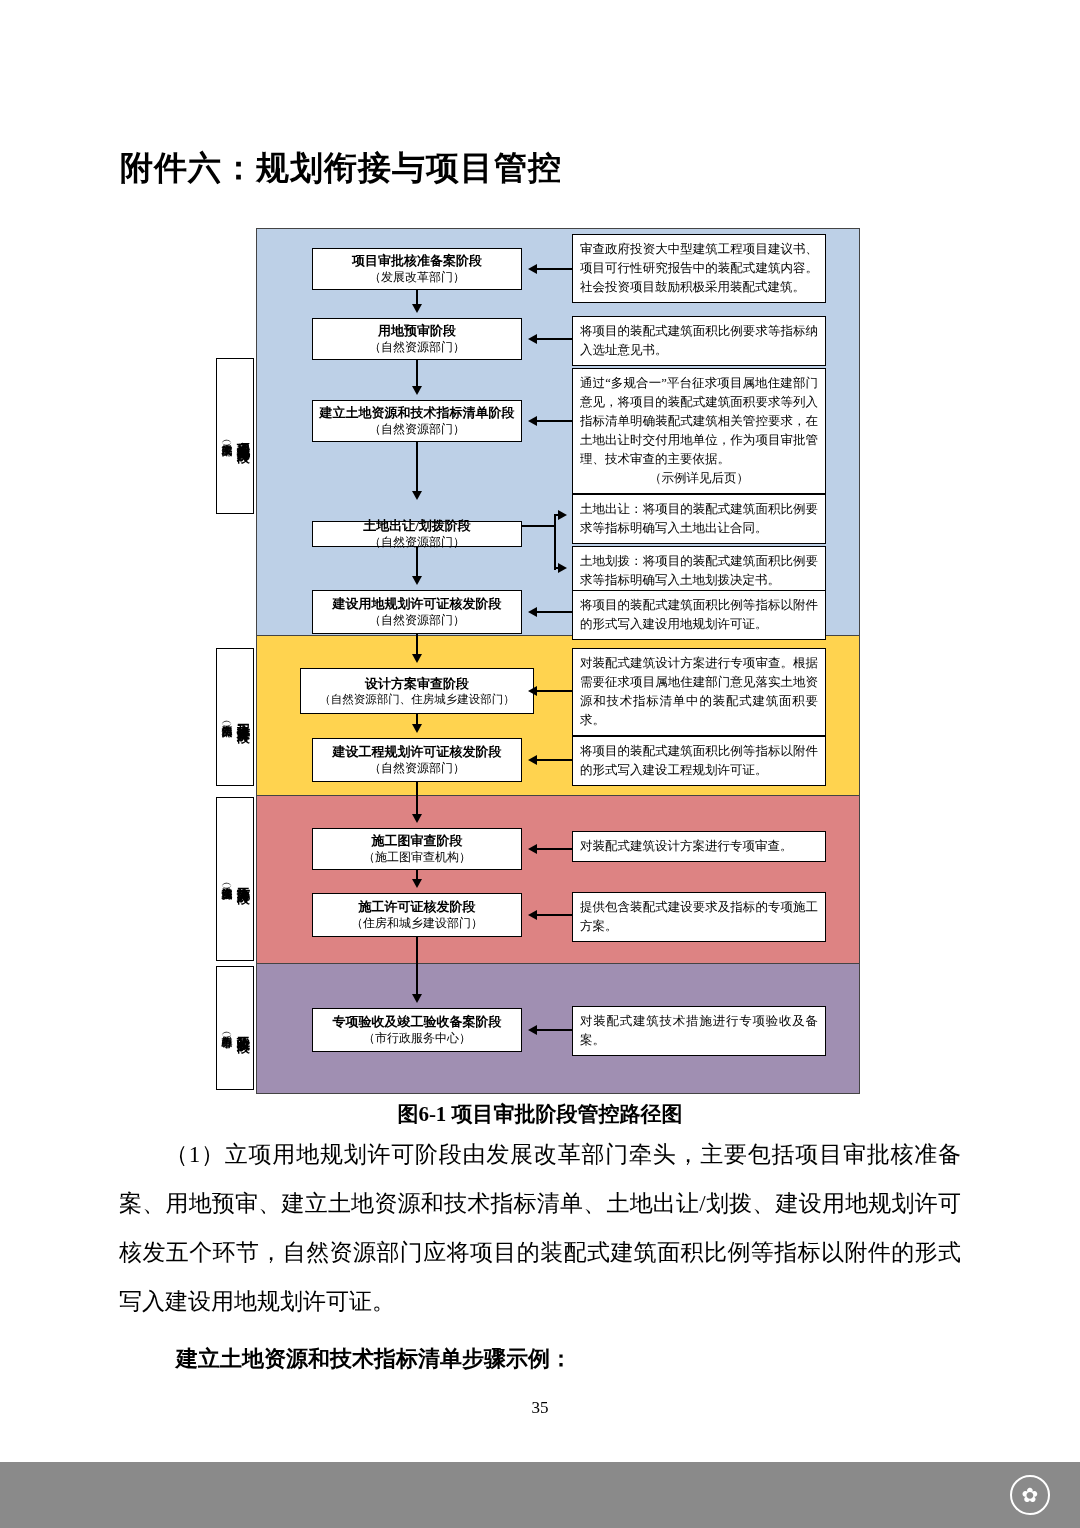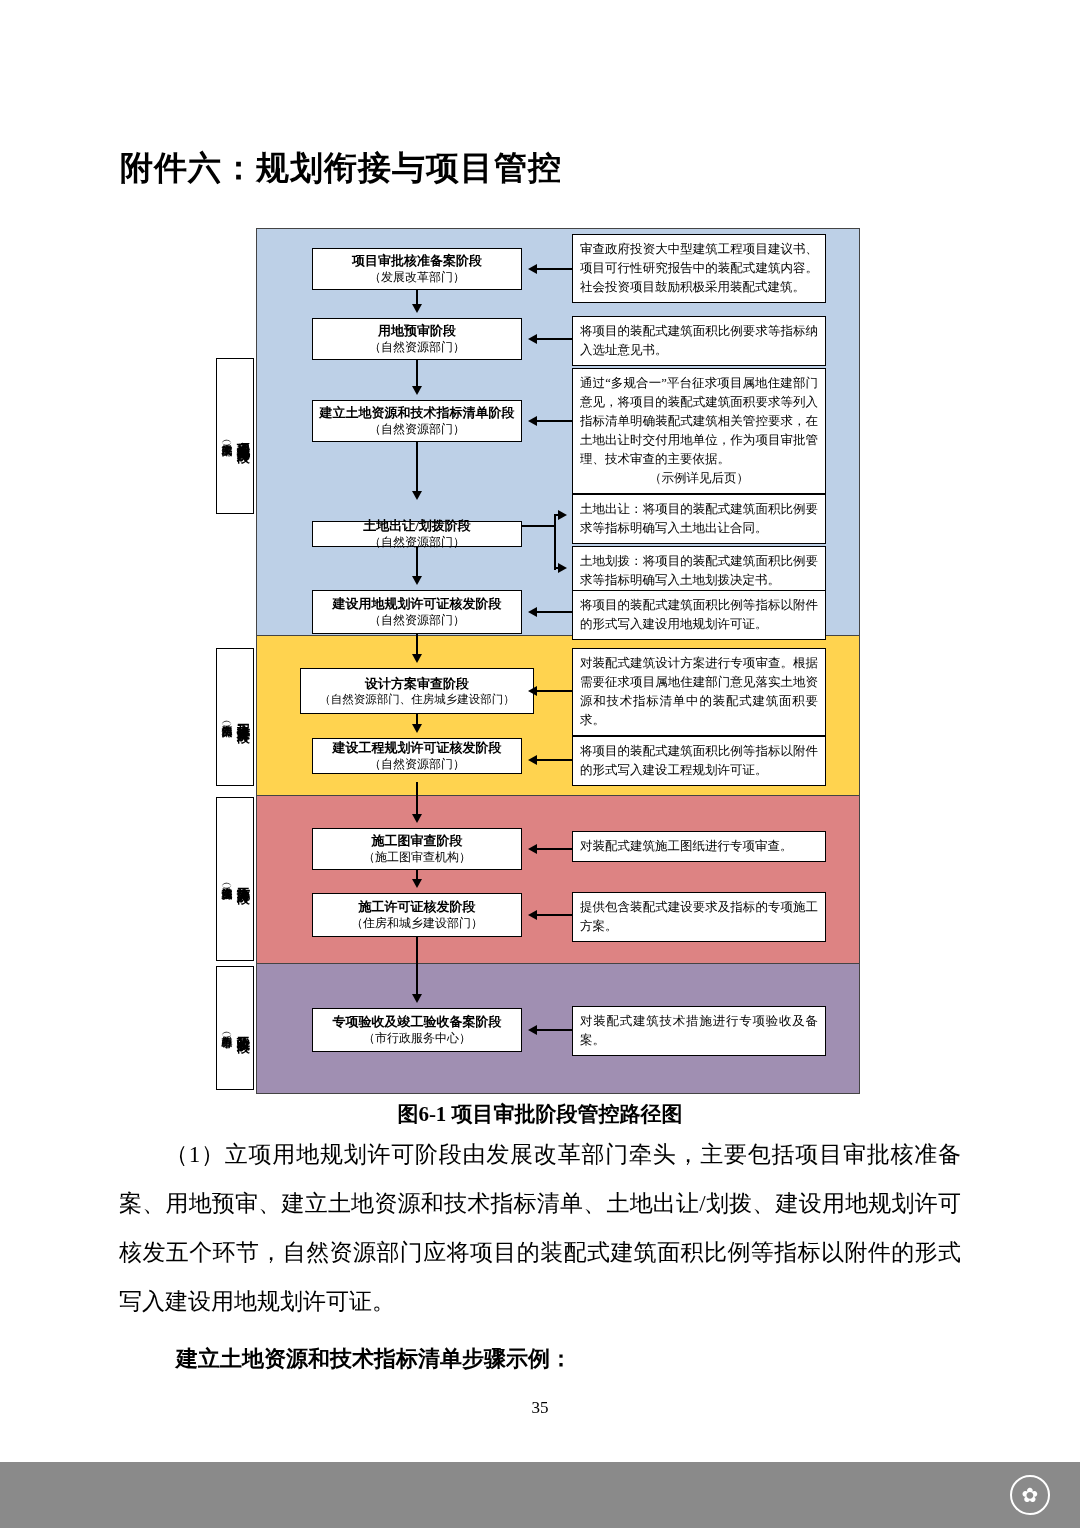--- a/index.html
+++ b/index.html
@@ -111,21 +111,21 @@
       <span class="sd">（自然资源部门）</span>
     </div>
     <div class="stage" style="top:590px;height:44px;">
       <span class="st">建设用地规划许可证核发阶段</span>
       <span class="sd">（自然资源部门）</span>
     </div>
     <div class="stage" style="left:300px;width:234px;top:668px;height:46px;">
       <span class="st">设计方案审查阶段</span>
       <span class="sd" style="font-size:11.5px;">（自然资源部门、住房城乡建设部门）</span>
     </div>
-    <div class="stage" style="top:738px;height:36px;">
+    <div class="stage" style="top:738px;height:44px;">
       <span class="st">建设工程规划许可证核发阶段</span>
       <span class="sd">（自然资源部门）</span>
     </div>
     <div class="stage" style="top:828px;height:42px;">
       <span class="st">施工图审查阶段</span>
       <span class="sd">（施工图审查机构）</span>
     </div>
     <div class="stage" style="top:893px;height:44px;">
       <span class="st">施工许可证核发阶段</span>
       <span class="sd">（住房和城乡建设部门）</span>
@@ -139,21 +139,21 @@
     <div class="note" style="top:316px;">将项目的装配式建筑面积比例要求等指标纳入选址意见书。</div>
     <div class="note" style="top:368px;">
       <span>通过“多规合一”平台征求项目属地住建部门意见，将项目的装配式建筑面积要求等列入指标清单明确装配式建筑相关管控要求，在土地出让时交付用地单位，作为项目审批管理、技术审查的主要依据。</span>
       <span class="hint">（示例详见后页）</span>
     </div>
     <div class="note" style="top:494px;">土地出让：将项目的装配式建筑面积比例要求等指标明确写入土地出让合同。</div>
     <div class="note" style="top:546px;">土地划拨：将项目的装配式建筑面积比例要求等指标明确写入土地划拨决定书。</div>
     <div class="note" style="top:590px;">将项目的装配式建筑面积比例等指标以附件的形式写入建设用地规划许可证。</div>
     <div class="note" style="top:648px;">对装配式建筑设计方案进行专项审查。根据需要征求项目属地住建部门意见落实土地资源和技术指标清单中的装配式建筑面积要求。</div>
     <div class="note" style="top:736px;">将项目的装配式建筑面积比例等指标以附件的形式写入建设工程规划许可证。</div>
-    <div class="note" style="top:831px;">对装配式建筑施工图纸进行专项审查。</div>
+    <div class="note" style="top:831px;">对装配式建筑设计方案进行专项审查。</div>
     <div class="note" style="top:892px;">提供包含装配式建设要求及指标的专项施工方案。</div>
     <div class="note" style="top:1006px;">对装配式建筑技术措施进行专项验收及备案。</div>
 
     <div class="varrow" style="top:290px;height:19px;"></div>
     <div class="varrow" style="top:360px;height:31px;"></div>
     <div class="varrow" style="top:442px;height:54px;"></div>
     <div class="varrow" style="top:547px;height:34px;"></div>
     <div class="varrow" style="top:634px;height:25px;"></div>
     <div class="varrow" style="top:714px;height:15px;"></div>
     <div class="varrow" style="top:782px;height:37px;"></div>

